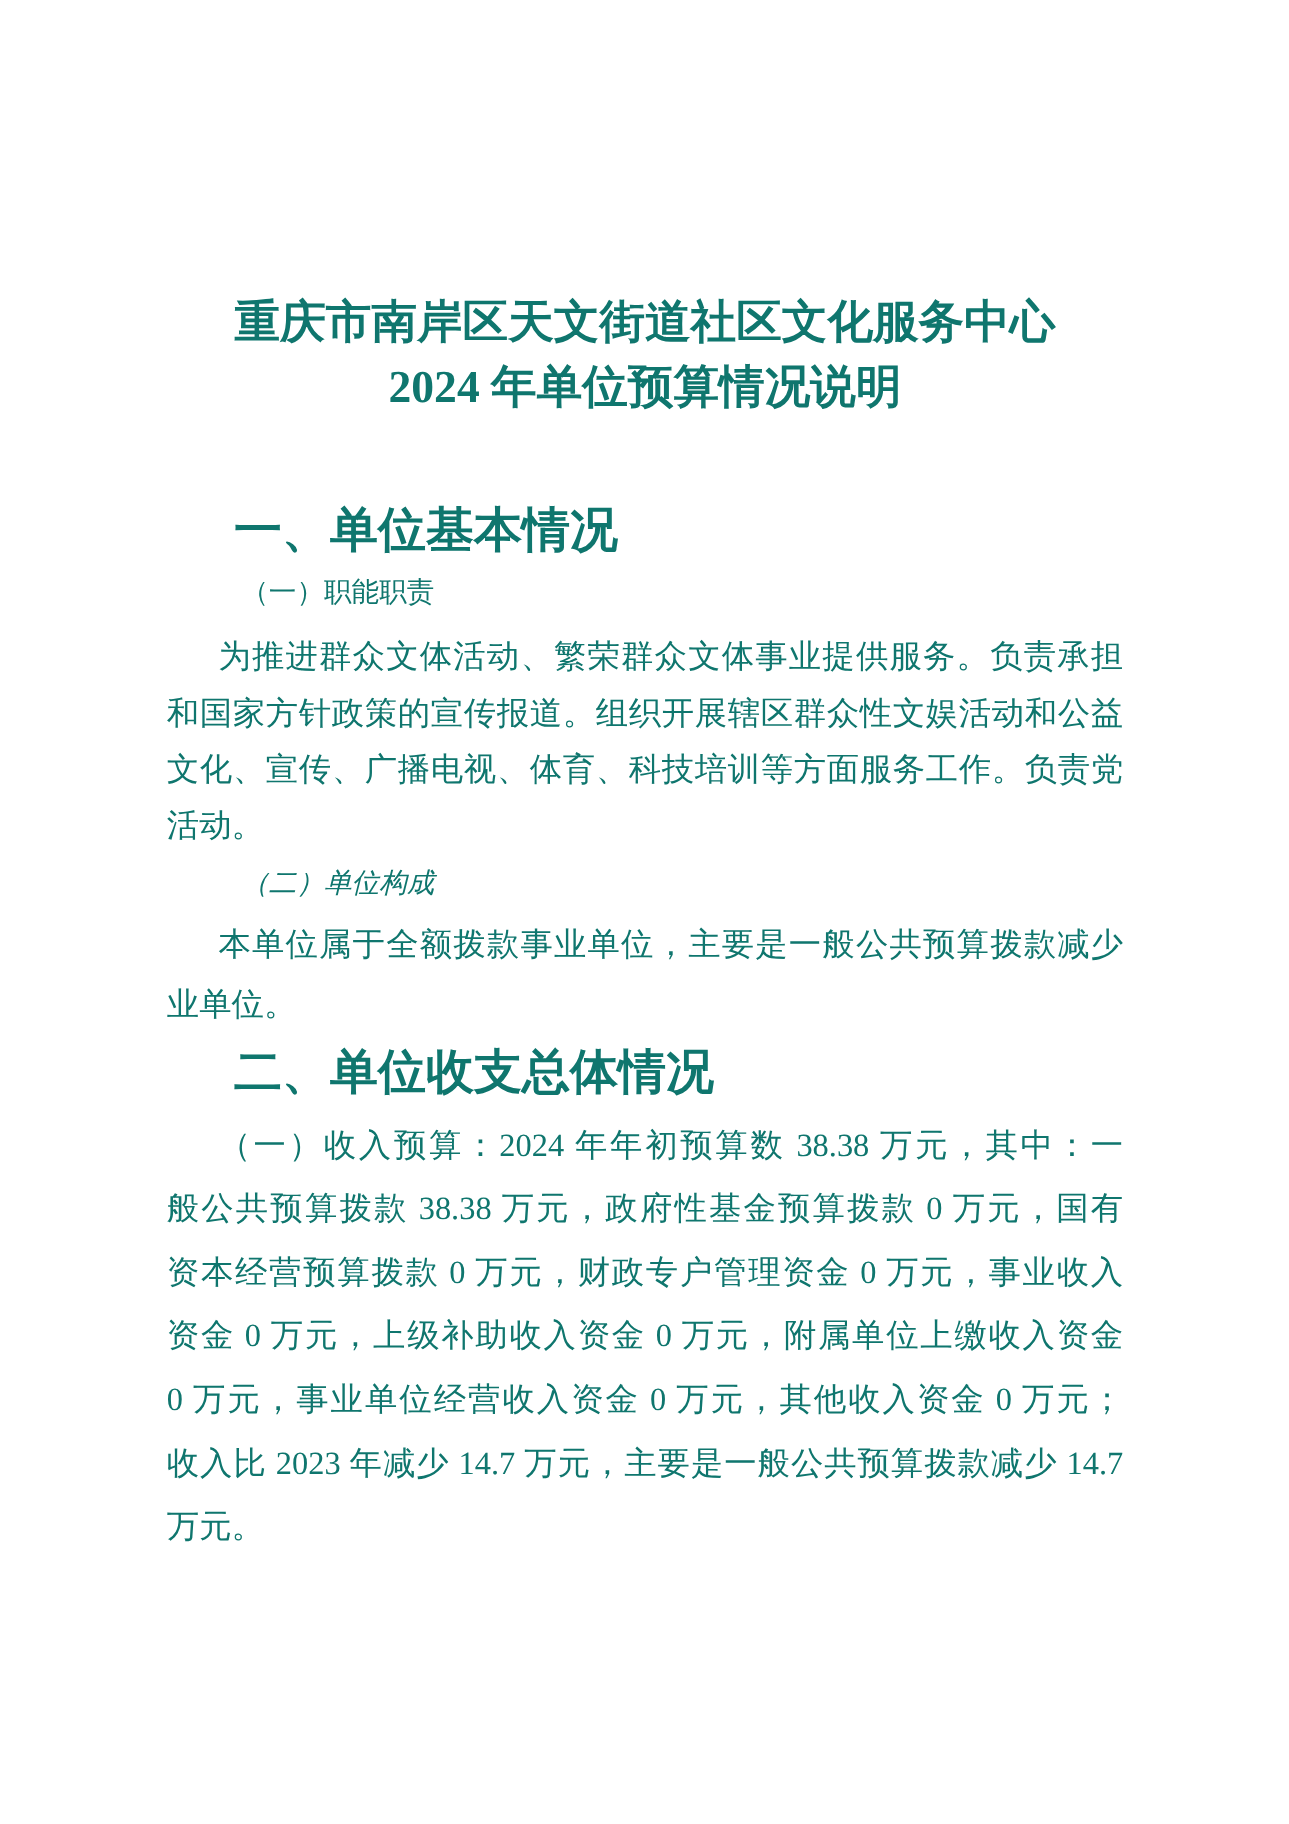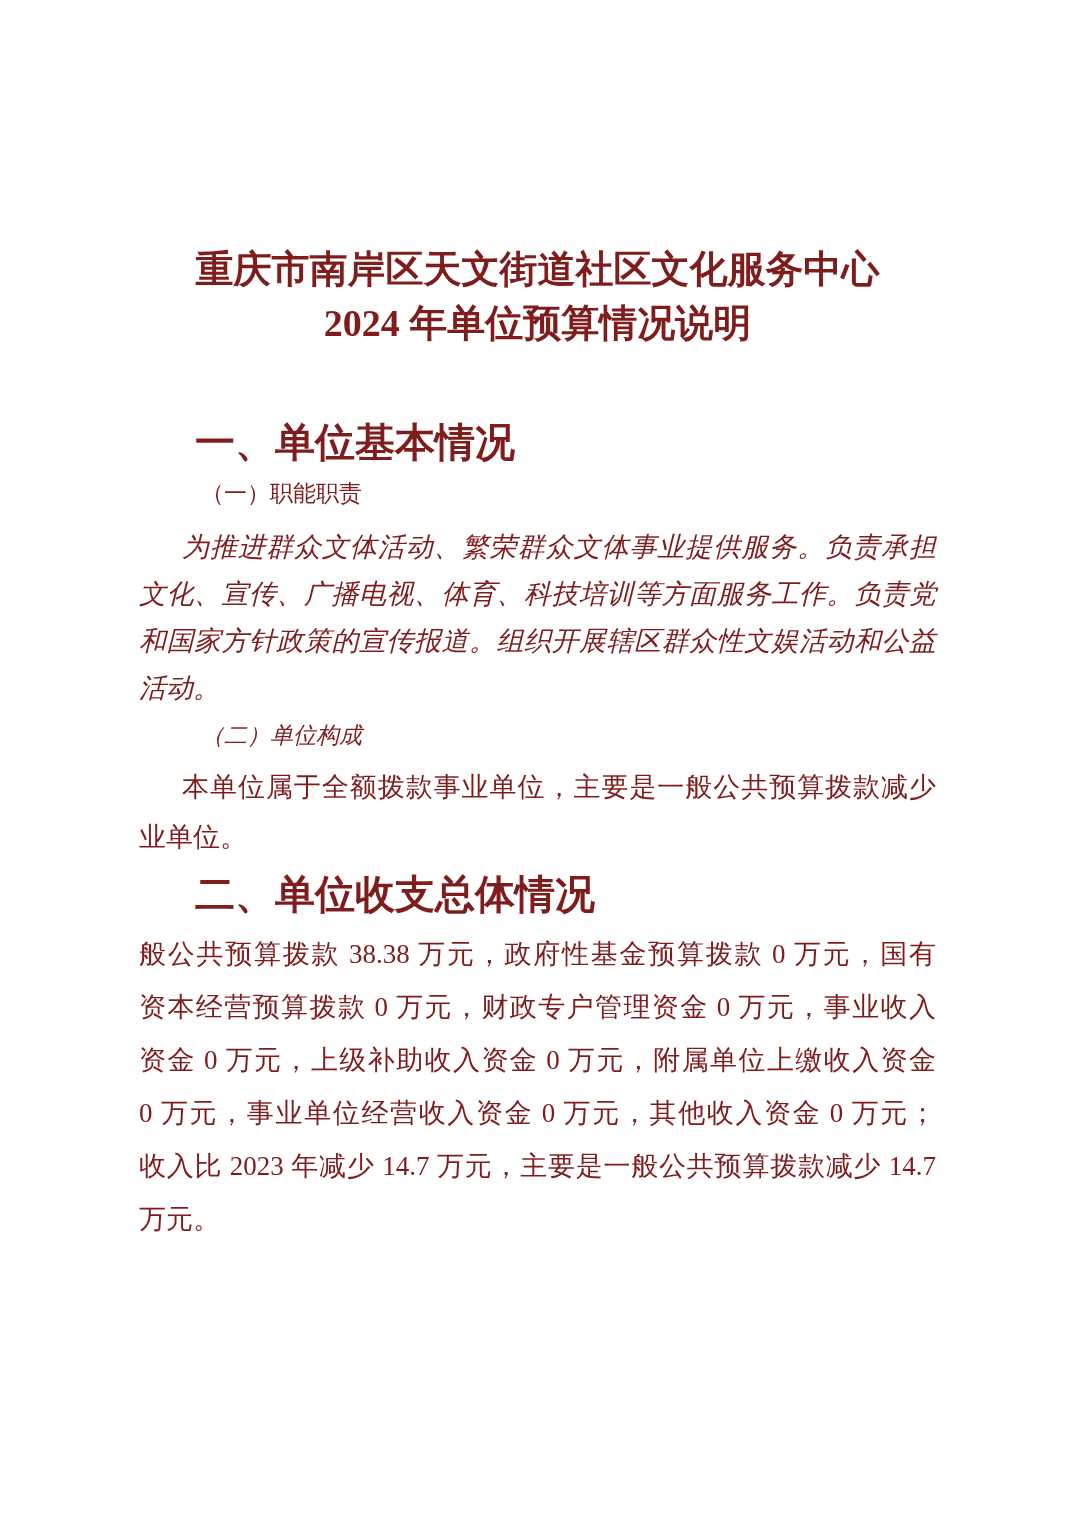--- a/index.html
+++ b/index.html
@@ -5,21 +5,21 @@
   html, body {
     margin: 0;
     padding: 0;
     background: #ffffff;
   }
   .page {
     position: relative;
     width: 1074px;
     height: 1520px;
     background: #ffffff;
-    color: #7f1d1d;
+    color: #0f766e;
     font-family: "Liberation Serif", serif;
     overflow: hidden;
   }
   .content {
     margin-left: 139px;
     margin-right: 138px; 
   }
   
   .doc-title {
     margin-top: 242px;
@@ -59,21 +59,21 @@
     text-align-last: justify;
     text-justify: inter-character;
     white-space: nowrap;
   }
   .para .line.last {
     text-align-last: left;
   }
   .para .line.indent {
     text-indent: 43px;
   }
-  .para-duties      { margin-top: 8px; font-style: italic; }
+  .para-duties      { margin-top: 8px; }
   .para-duties .line { line-height: 47px; }
   .para-composition { margin-top: 4px; }
   .para-composition .line { line-height: 50px; }
   .para-income      { margin-top: 12px; }
   .para-income .line { line-height: 53px; }
 </style>
 </head>
 <body>
 
 <div class="page">
@@ -83,35 +83,36 @@
       <div>重庆市南岸区天文街道社区文化服务中心</div>
       <div>2024 年单位预算情况说明</div>
     </div>
 
     <div class="heading h1">一、单位基本情况</div>
 
     <div class="subhead s1">（一）职能职责</div>
 
     <div class="para para-duties">
       <div class="line indent">为推进群众文体活动、繁荣群众文体事业提供服务。负责承担</div>
+      <div class="line">和国家方针政策的宣传报道。组织开展辖区群众性文娱活动和公益</div>
       <div class="line">文化、宣传、广播电视、体育、科技培训等方面服务工作。负责党</div>
-      <div class="line">和国家方针政策的宣传报道。组织开展辖区群众性文娱活动和公益</div>
       <div class="line last">活动。</div>
     </div>
 
     <div class="subhead s2">（二）单位构成</div>
 
     <div class="para para-composition">
       <div class="line indent">本单位属于全额拨款事业单位，主要是一般公共预算拨款减少</div>
       <div class="line last">业单位。</div>
     </div>
 
     <div class="heading h2">二、单位收支总体情况</div>
 
     <div class="para para-income">
+      <div class="line indent">（一）收入预算：2024 年年初预算数 38.38 万元，其中：一</div>
       <div class="line">般公共预算拨款 38.38 万元，政府性基金预算拨款 0 万元，国有</div>
       <div class="line">资本经营预算拨款 0 万元，财政专户管理资金 0 万元，事业收入</div>
       <div class="line">资金 0 万元，上级补助收入资金 0 万元，附属单位上缴收入资金</div>
       <div class="line">0 万元，事业单位经营收入资金 0 万元，其他收入资金 0 万元；</div>
       <div class="line">收入比 2023 年减少 14.7 万元，主要是一般公共预算拨款减少 14.7</div>
       <div class="line last">万元。</div>
     </div>
 
   </div>
 </div>

